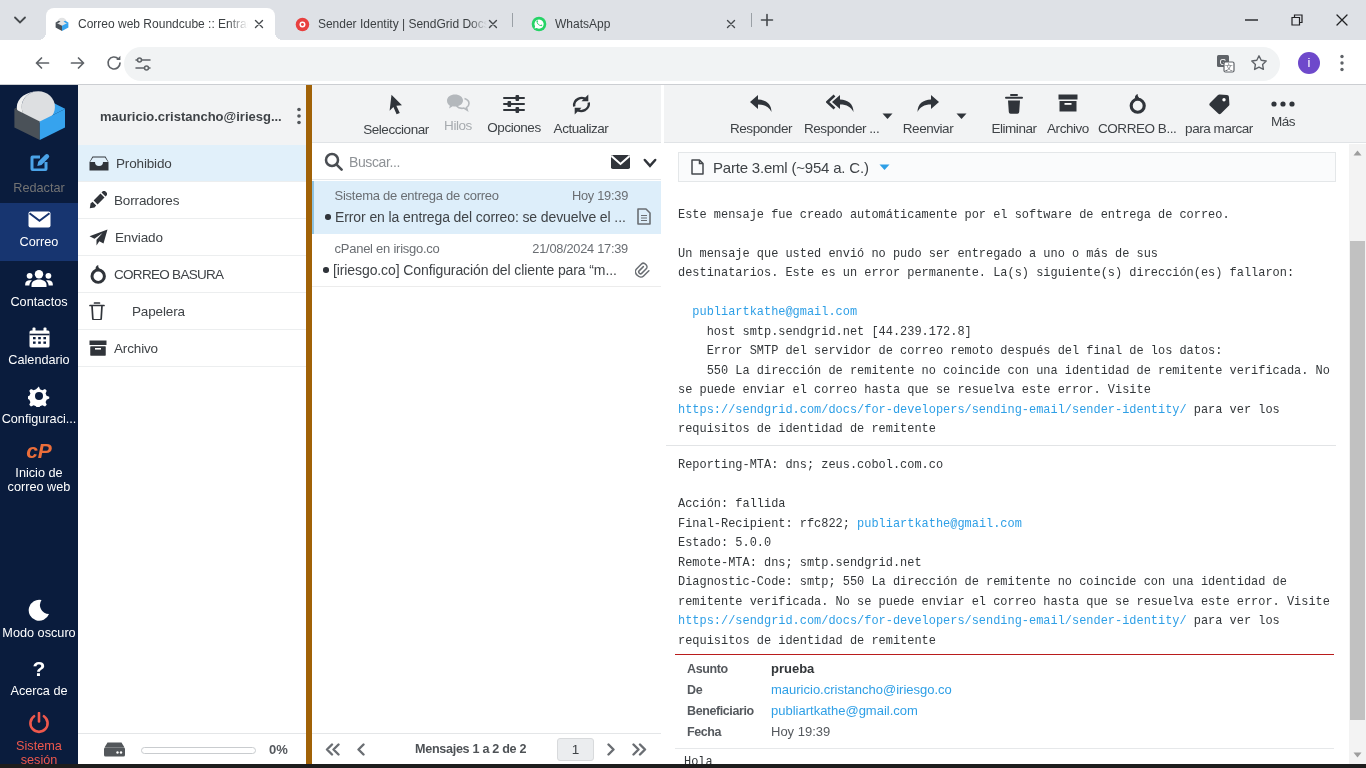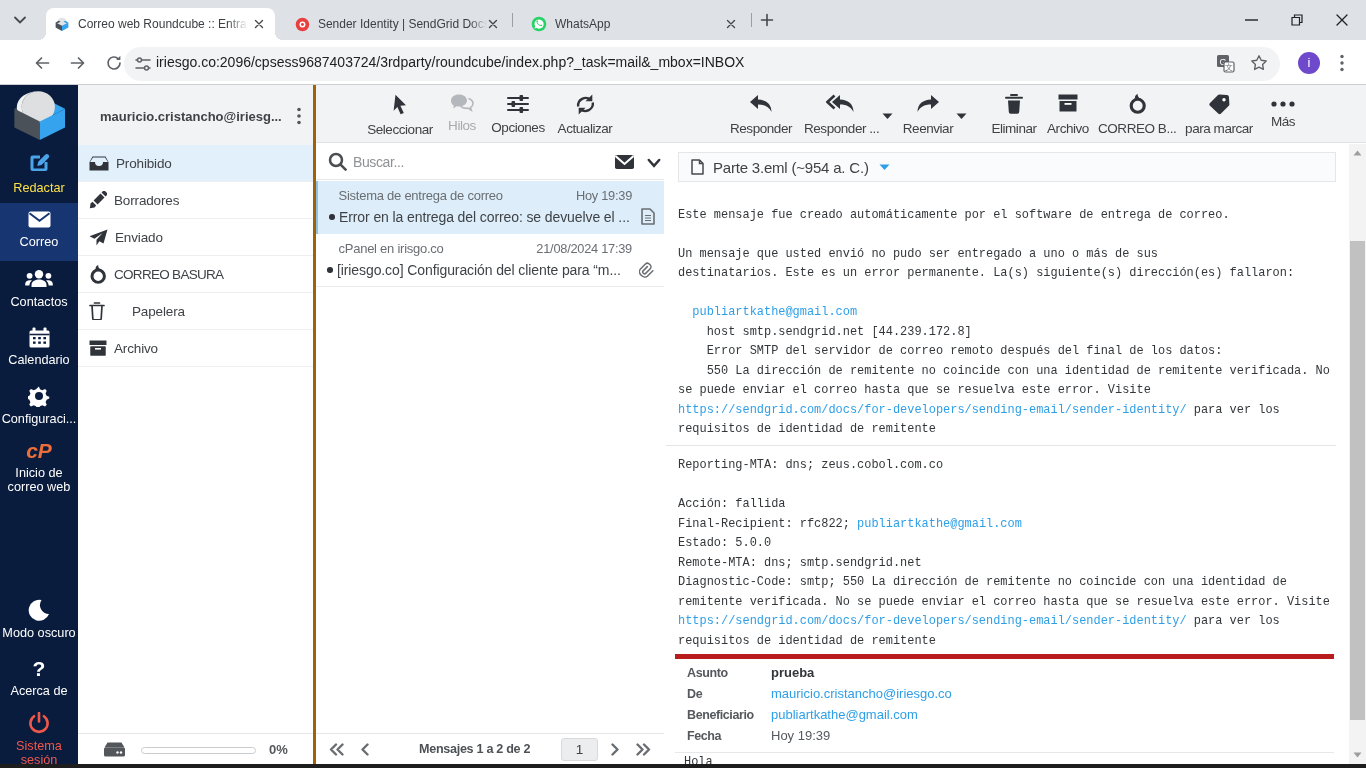--- a/index.html
+++ b/index.html
@@ -18,21 +18,21 @@
 .tab-x { margin-left:auto; }
 .tabsep { position:absolute; top:13px; width:1px; height:14px; background:#9aa0a6; }
 #addrbar { position:absolute; left:0; top:40px; width:1366px; height:45px; background:#fff; border-bottom:1px solid #ccced2; }
 #urlpill { position:absolute; left:124px; top:7px; width:1156px; height:34px; border-radius:17px; background:#f1f3f4; }
 #urltext { position:absolute; left:156px; top:14px; font-size:14px; color:#202124; letter-spacing:0px; }
 
 
 #app { position:absolute; left:0; top:85px; width:1366px; height:679px; background:#fff; }
 #side { position:absolute; left:0; top:0; width:78px; height:679px; background:#0a1c3d; }
 #folders { position:absolute; left:78px; top:0; width:235px; height:679px; background:#fff; }
-#msglist { position:absolute; left:313px; top:0; width:420px; height:679px; background:#fff; border-left:3px solid #a16207; border-right:1px solid #e0e3e6; }
+#msglist { position:absolute; left:306px; top:0; width:420px; height:679px; background:#fff; border-left:6px solid #a16207; border-right:1px solid #e0e3e6; }
 #mailview { position:absolute; left:664px; top:0; width:702px; height:679px; background:#fff; }
 #bottomstrip { position:absolute; left:0; top:764px; width:1366px; height:4px; background:#1d1d1d; }
 
 
 .sitem { position:absolute; left:0; width:78px; text-align:center; color:#fff; font-size:12.7px; }
 .sitem .lbl { display:block; }
 .sicon { margin:0 auto; }
 
 
 #f-head { position:absolute; left:0; top:0; width:235px; height:60px; background:#f2f3f4; }
@@ -139,21 +139,20 @@
   <div id="urlpill"></div>
 
   <svg class="abs" style="left:134px;top:15px" width="18" height="18" viewBox="0 0 18 18">
       <circle cx="5.5" cy="5" r="2" fill="none" stroke="#5f6368" stroke-width="1.5"></circle>
       <path d="M7.5 5 H16" stroke="#5f6368" stroke-width="1.5" stroke-linecap="round"></path>
       <path d="M2 5 H3.5" stroke="#5f6368" stroke-width="1.5" stroke-linecap="round"></path>
       <circle cx="12.5" cy="13" r="2" fill="none" stroke="#5f6368" stroke-width="1.5"></circle>
       <path d="M2 13 H10.5" stroke="#5f6368" stroke-width="1.5" stroke-linecap="round"></path>
       <path d="M14.5 13 H16" stroke="#5f6368" stroke-width="1.5" stroke-linecap="round"></path>
     </svg>
-  <div id="urltext">iriesgo.co:2096/cpsess9687403724/3rdparty/roundcube/index.php?_task=mail&amp;_mbox=INBOX</div>
 
   <svg class="abs" style="left:1216px;top:14px" width="19" height="19" viewBox="0 0 19 19">
       <rect x="1" y="1" width="12" height="12" rx="1.5" fill="#5f6368"></rect>
       <text x="7" y="10.5" font-size="9" fill="#fff" text-anchor="middle" font-family="Liberation Sans">G</text>
       <rect x="8" y="8" width="10" height="10" rx="1.5" fill="#fff" stroke="#5f6368" stroke-width="1.2"></rect>
       <text x="13" y="16" font-size="8" fill="#5f6368" text-anchor="middle" font-family="Liberation Sans">文</text>
     </svg>
 
   <svg class="abs" style="left:1250px;top:14px" width="18" height="18" viewBox="0 0 18 18">
       <path d="M9 1.8 L11.2 6.3 L16.2 7 L12.6 10.5 L13.4 15.4 L9 13.1 L4.6 15.4 L5.4 10.5 L1.8 7 L6.8 6.3 Z" fill="none" stroke="#5f6368" stroke-width="1.4" stroke-linejoin="round"></path>
@@ -172,21 +171,21 @@
 
     <svg class="abs" style="left:13px;top:5px" width="52" height="52" viewBox="0 0 52 52">
       <path d="M1.4 18.8 L26.8 6 L26.8 31.5 Z" fill="#4a5158"></path>
       <path d="M52.2 18.8 L26.8 6 L26.8 31.5 Z" fill="#36a3ee"></path>
       <ellipse cx="25.3" cy="17" rx="16.6" ry="15.8" fill="#dddfe1"></ellipse>
       <path d="M25.3 1.2 a16.6 15.8 0 0 0 0 31.6 a21.5 15.8 0 0 1 0 -31.6 Z" fill="#eff0f0"></path>
       <path d="M1.4 18.8 L26.8 31.5 L26.8 50.1 L1.4 37.4 Z" fill="#4a5158"></path>
       <path d="M52.2 18.8 L26.8 31.5 L26.8 50.1 L52.2 37.4 Z" fill="#36a3ee"></path>
     </svg>
 
-    <div class="sitem" style="top:66px;color:#fde047;">
+    <div class="sitem" style="top:66px;color:#737373;">
       <svg class="sicon" width="23" height="23" viewBox="0 0 23 23">
           <path d="M2.5 6.5 a2 2 0 0 1 2-2 H12 V7.5 H5.5 V17.5 H16.5 V11 H19.5 V18 a2 2 0 0 1 -2 2 H4.5 a2 2 0 0 1 -2-2 Z" fill="#4ba3e8"></path>
           <path d="M10.2 10.8 L17.2 3.8 a2.3 2.3 0 0 1 3.3 3.3 L13.5 14.1 L9.3 15 Z" fill="#4ba3e8"></path>
         </svg>
       <span class="lbl" style="margin-top:7px;">Redactar</span>
     </div>
 
     <div class="abs" style="left:0;top:118px;width:78px;height:58px;background:#173570;"></div>
     <div class="sitem" style="top:126px;">
       <svg class="sicon" width="23" height="17" viewBox="0 0 23 17">
@@ -502,21 +501,21 @@
     <pre class="abs" style="left:14px;top:371px;">Reporting-MTA: dns; zeus.cobol.com.co
 
 Acción: fallida
 Final-Recipient: rfc822; <span class="bluelink">publiartkathe@gmail.com</span>
 Estado: 5.0.0
 Remote-MTA: dns; smtp.sendgrid.net
 Diagnostic-Code: smtp; 550 La dirección de remitente no coincide con una identidad de
 remitente verificada. No se puede enviar el correo hasta que se resuelva este error. Visite
 <span class="bluelink">https://sendgrid.com/docs/for-developers/sending-email/sender-identity/</span> para ver los
 requisitos de identidad de remitente</pre>
-    <div class="abs" style="left:11px;top:569px;width:659px;border-top:5px solid #b91c1c;border-bottom:1px solid #e6e8ea;padding:3px 0 6px 0;">
+    <div class="abs" style="left:11px;top:569px;width:659px;border-top:1px solid #b91c1c;border-bottom:1px solid #e6e8ea;padding:3px 0 6px 0;">
       <table style="border-collapse:collapse;font-size:13px;">
         <tbody>
             <tr>
               <td class="tl" style="width:96px;">Asunto</td>
               <td style="padding:3px 0;font-weight:bold;color:#33373a;">prueba</td>
             </tr>
         <tr>
               <td class="tl">De</td>
               <td style="padding:3px 0;color:#2e9fe6;">mauricio.cristancho@iriesgo.co</td>
             </tr>

